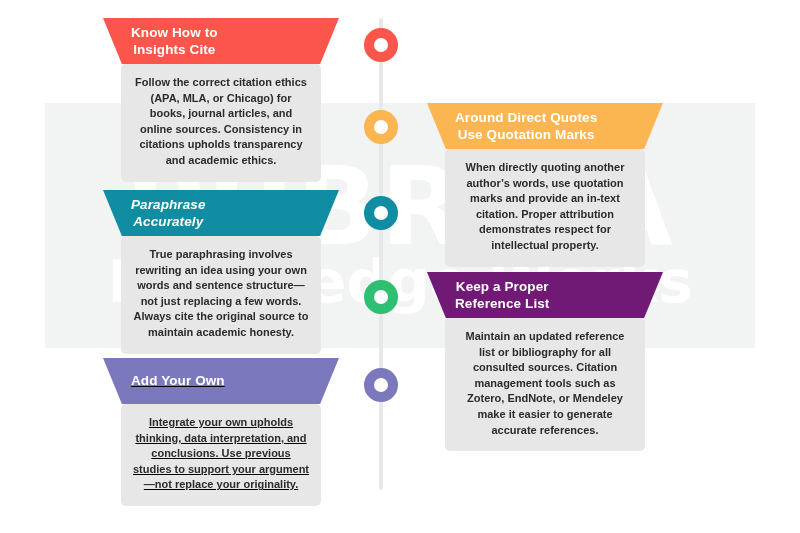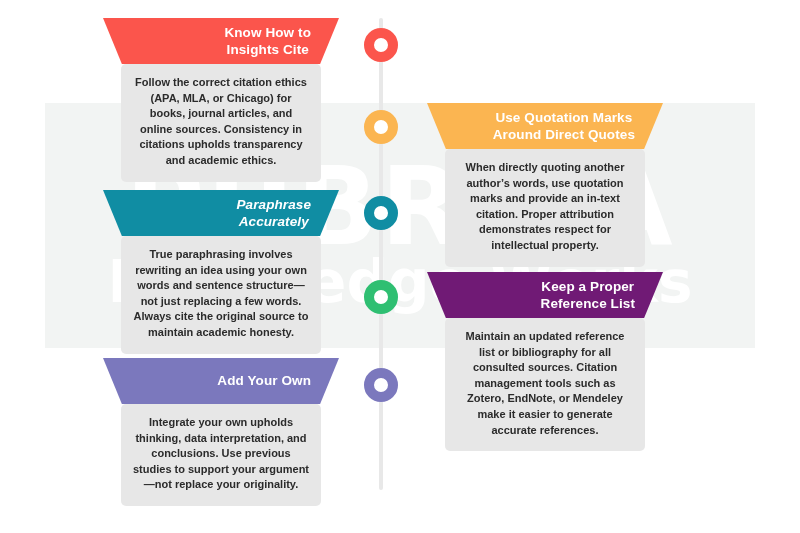--- a/index.html
+++ b/index.html
@@ -100,21 +100,21 @@
   .card-left  { left: 103px; }
   .card-right { left: 427px; }
 
   .card-header {
     position: relative;
     width: 236px;
     height: 46px;
     box-sizing: border-box;
     display: flex;
     align-items: center;
-    justify-content: flex-end;
+    justify-content: flex-start;
     text-align: center;
     color: #ffffff;
     font-size: 13.5px;
     font-weight: 700;
     line-height: 1.28;
     letter-spacing: 0.1px;
     clip-path: polygon(0% 0%, 100% 0%, 92% 100%, 8% 100%);
   }
   .card-header span { display: block; padding: 0 14px; }
 
@@ -168,22 +168,22 @@
           <span>
             <span>Know How to</span>
             <span>Insights Cite</span>
           </span>
         </div>
         <div class="card-body">Follow the correct citation ethics (APA, MLA, or Chicago) for books, journal articles, and online sources. Consistency in citations upholds transparency and academic ethics.</div>
       </div>
       <div class="card card-right" style="top: 103px;">
         <div class="card-header" style="background: rgb(251, 181, 81);">
           <span>
+            <span>Around Direct Quotes</span>
             <span>Use Quotation Marks</span>
-            <span>Around Direct Quotes</span>
           </span>
         </div>
         <div class="card-body">When directly quoting another author’s words, use quotation marks and provide an in-text citation. Proper attribution demonstrates respect for intellectual property.</div>
       </div>
       <div class="card card-left" style="top: 190px;">
         <div class="card-header" style="background: rgb(16, 141, 163); font-style: italic;">
           <span>
             <span>Paraphrase</span>
             <span>Accurately</span>
           </span>
@@ -192,21 +192,21 @@
       </div>
       <div class="card card-right" style="top: 272px;">
         <div class="card-header" style="background: #701a75;">
           <span>
             <span>Keep a Proper</span>
             <span>Reference List</span>
           </span>
         </div>
         <div class="card-body">Maintain an updated reference list or bibliography for all consulted sources. Citation management tools such as Zotero, EndNote, or Mendeley make it easier to generate accurate references.</div>
       </div>
-      <div class="card card-left" style="top: 358px;">
+      <div class="card card-left" style="top: 358px; text-decoration: underline;">
         <div class="card-header" style="background: rgb(123, 120, 189);">
           <span>
             <span>Add Your Own</span>
           </span>
         </div>
         <div class="card-body">Integrate your own upholds thinking, data interpretation, and conclusions. Use previous studies to support your argument—not replace your originality.</div>
       </div>
     </div>
 
   <h1 class="sr-only">Academic Citation Best Practices Timeline</h1>

